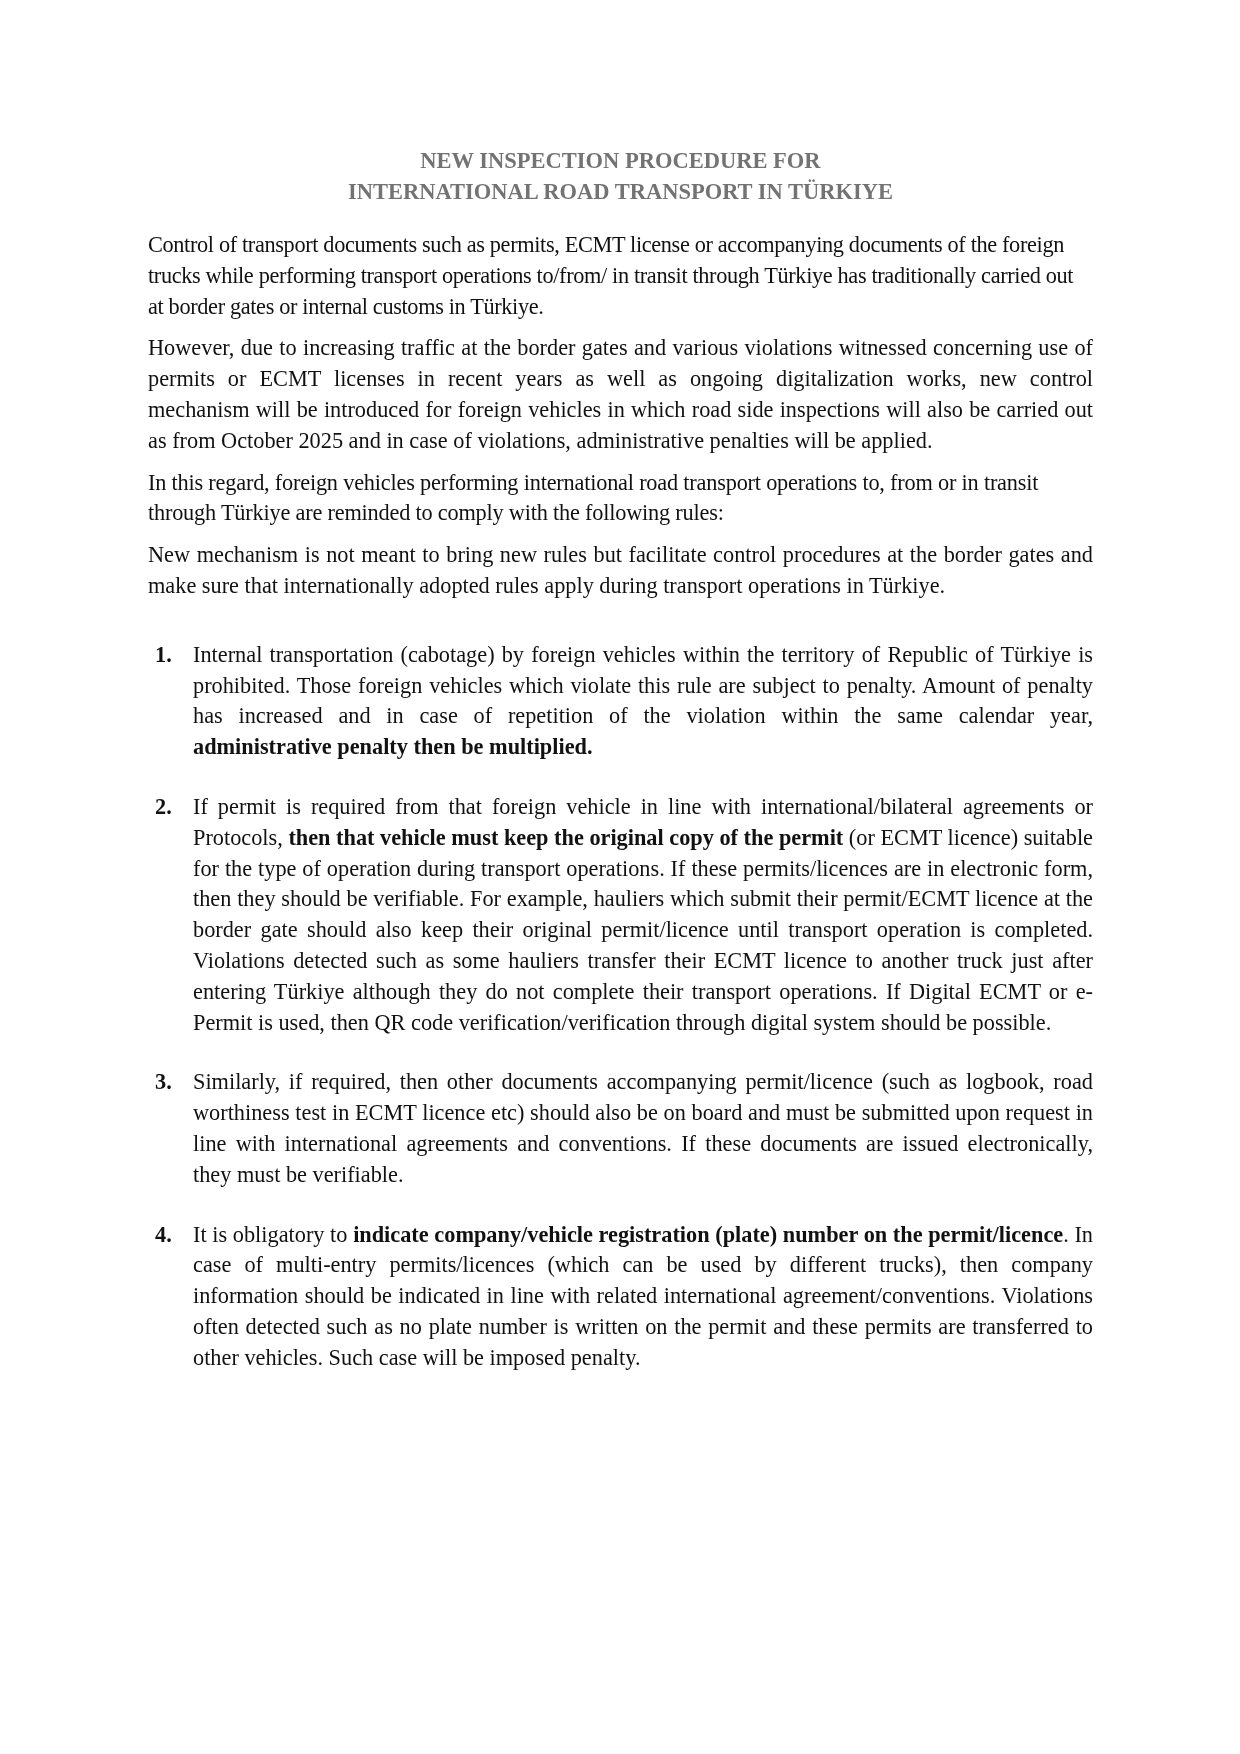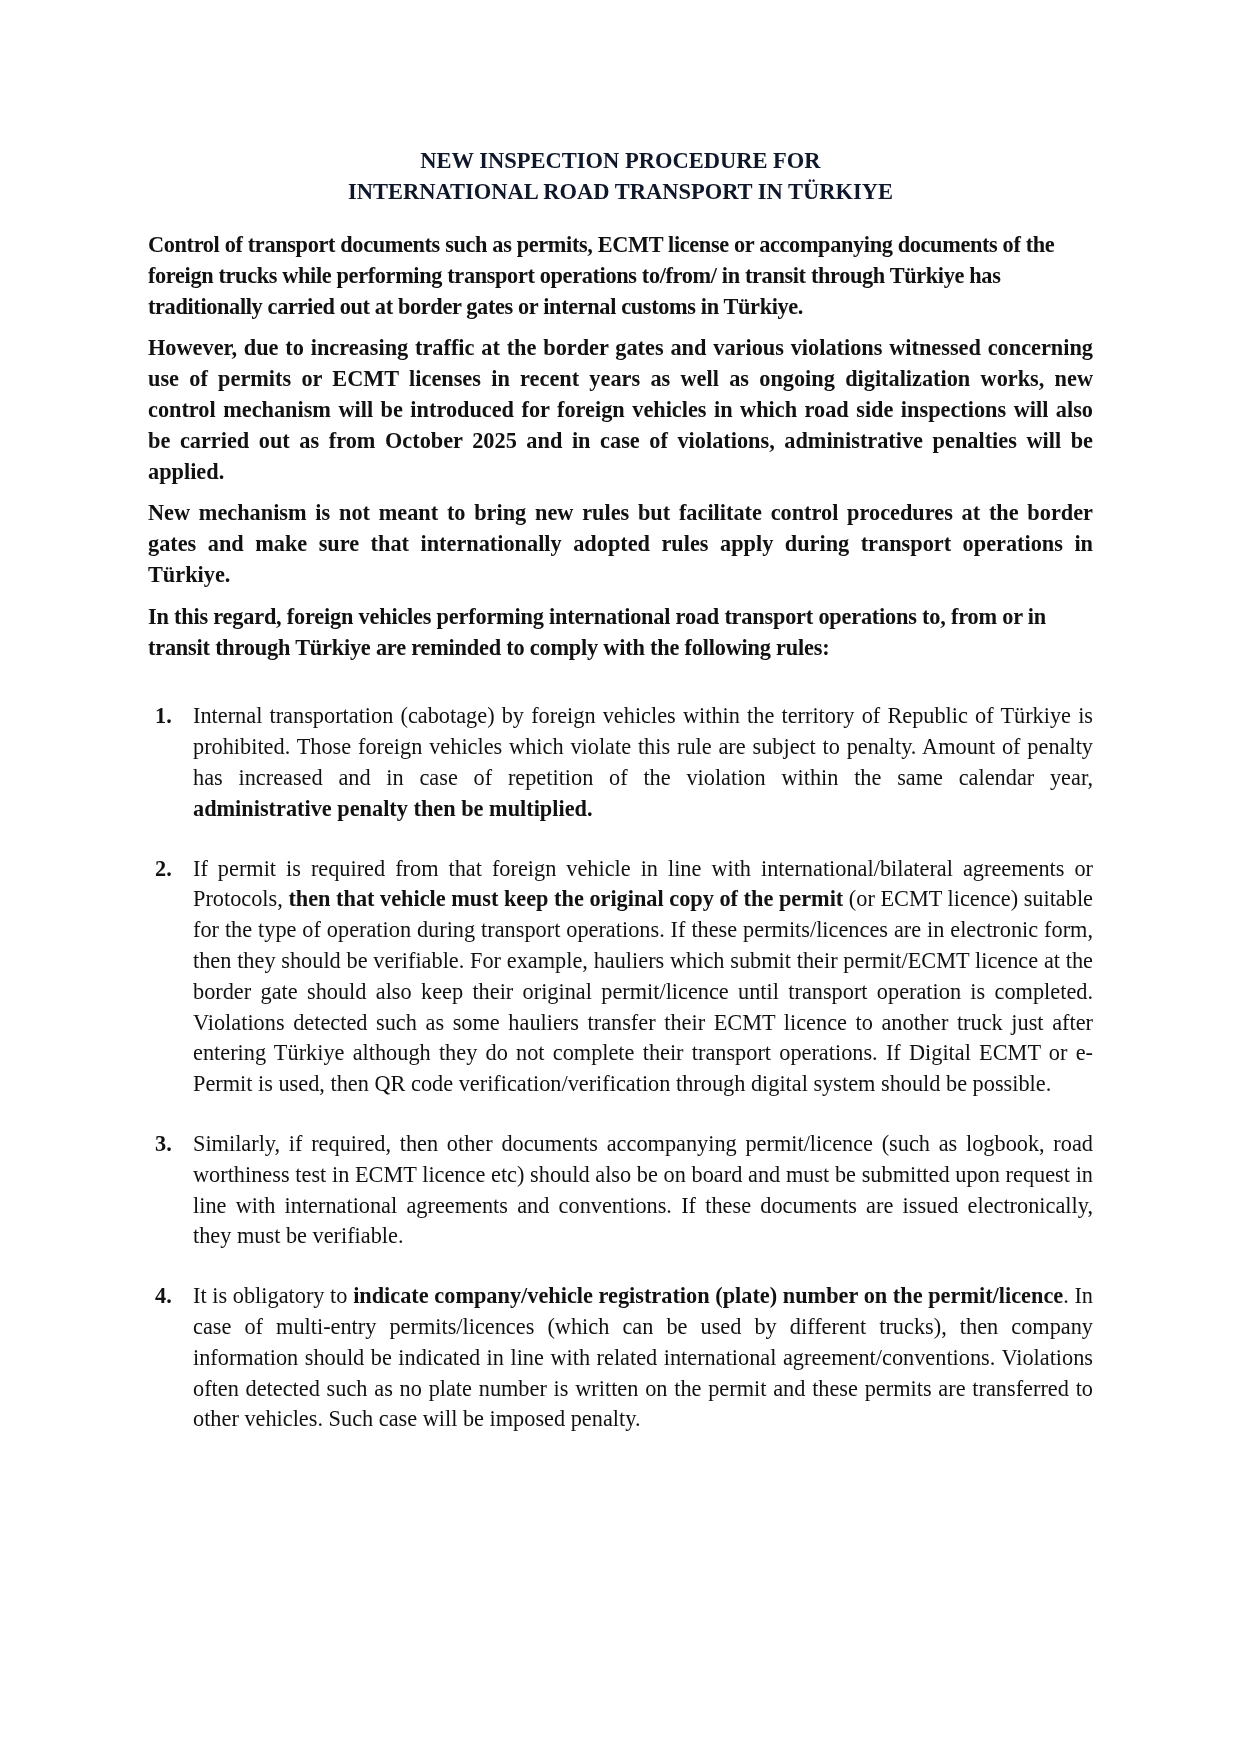--- a/index.html
+++ b/index.html
@@ -2,42 +2,42 @@
 <html><head>
 <meta charset="utf-8">
 <style>
   html, body { margin: 0; padding: 0; background: #ffffff; }
   body { width: 1240px; height: 1754px; position: relative; overflow: hidden;
          font-family: "Liberation Serif", serif; color: #111; }
   .page { position: absolute; left: 148px; top: 145px; width: 945px; }
   .title { text-align: center; color: #e0101a; font-weight: bold; font-size: 22.5px;
            line-height: 31px; margin: 0 0 23px 0; }
   .title span { display: block; }
-  p.para { font-size: 22.3px; line-height: 30.8px; margin: 0 0 11px 0; text-align: justify; font-weight: bold; }
+  p.para { font-size: 22.3px; line-height: 30.8px; margin: 0 0 11px 0; text-align: justify; }
   p.para.first { text-align: left; letter-spacing: -0.35px; }
   p.para.last { letter-spacing: -0.2px; text-align: left; }
   ol.rules { list-style: none; margin: 38px 0 0 0; padding: 0; }
   ol.rules li { position: relative; padding-left: 45px; font-size: 22.3px; line-height: 30.8px;
                 text-align: justify; margin-bottom: 29px; }
   ol.rules li .num { position: absolute; left: 7px; top: 0; font-weight: bold; }
   b { font-weight: bold; }
 </style>
 </head>
 <body>
 
 <div class="page">
-  <h1 class="title" style="color: #0f172a;">
+  <h1 class="title" style="color: #737373;">
     <span>NEW INSPECTION PROCEDURE FOR</span>
     <span>INTERNATIONAL ROAD TRANSPORT IN TÜRKIYE</span>
   </h1>
 
   <p class="para first">Control of transport documents such as permits, ECMT license or accompanying documents of the foreign trucks while performing transport operations to/from/ in transit through Türkiye has traditionally carried out at border gates or internal customs in Türkiye.</p>
   <p class="para">However, due to increasing traffic at the border gates and various violations witnessed concerning use of permits or ECMT licenses in recent years as well as ongoing digitalization works, new control mechanism will be introduced for foreign vehicles in which road side inspections will also be carried out as from October 2025 and in case of violations, administrative penalties will be applied.</p>
+  <p class="para last">In this regard, foreign vehicles performing international road transport operations to, from or in transit through Türkiye are reminded to comply with the following rules:</p>
   <p class="para">New mechanism is not meant to bring new rules but facilitate control procedures at the border gates and make sure that internationally adopted rules apply during transport operations in Türkiye.</p>
-  <p class="para last">In this regard, foreign vehicles performing international road transport operations to, from or in transit through Türkiye are reminded to comply with the following rules:</p>
 
   <ol class="rules">
     <li>
       <span class="num">1.</span><span>Internal transportation (cabotage) by foreign vehicles within the territory of Republic of Türkiye is prohibited. Those foreign vehicles which violate this rule are subject to penalty. Amount of penalty has increased and in case of repetition of the violation within the same calendar year, </span><b>administrative penalty then be multiplied.</b><span></span>
     </li>
     <li>
       <span class="num">2.</span><span>If permit is required from that foreign vehicle in line with international/bilateral agreements or Protocols, </span><b>then that vehicle must keep the original copy of the permit</b><span> (or ECMT licence) suitable for the type of operation during transport operations. If these permits/licences are in electronic form, then they should be verifiable. For example, hauliers which submit their permit/ECMT licence at the border gate should also keep their original permit/licence until transport operation is completed. Violations detected such as some hauliers transfer their ECMT licence to another truck just after entering Türkiye although they do not complete their transport operations. If Digital ECMT or e-Permit is used, then QR code verification/verification through digital system should be possible.</span>
     </li>
     <li>
       <span class="num">3.</span><span>Similarly, if required, then other documents accompanying permit/licence (such as logbook, road worthiness test in ECMT licence etc) should also be on board and must be submitted upon request in line with international agreements and conventions. If these documents are issued electronically, they must be verifiable.</span><b></b><span></span>

